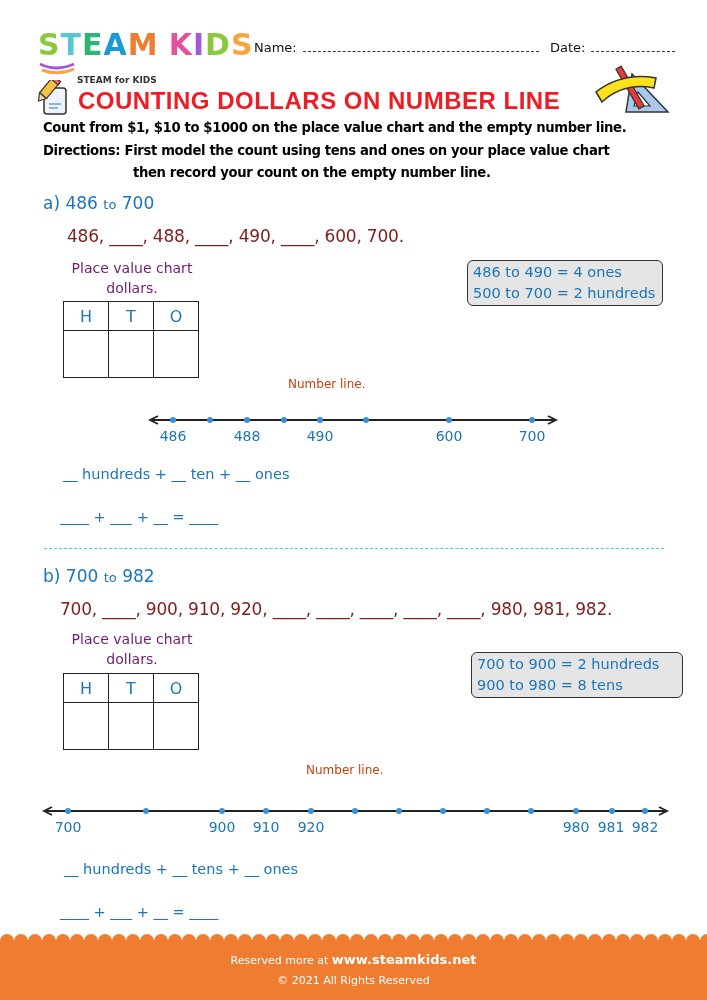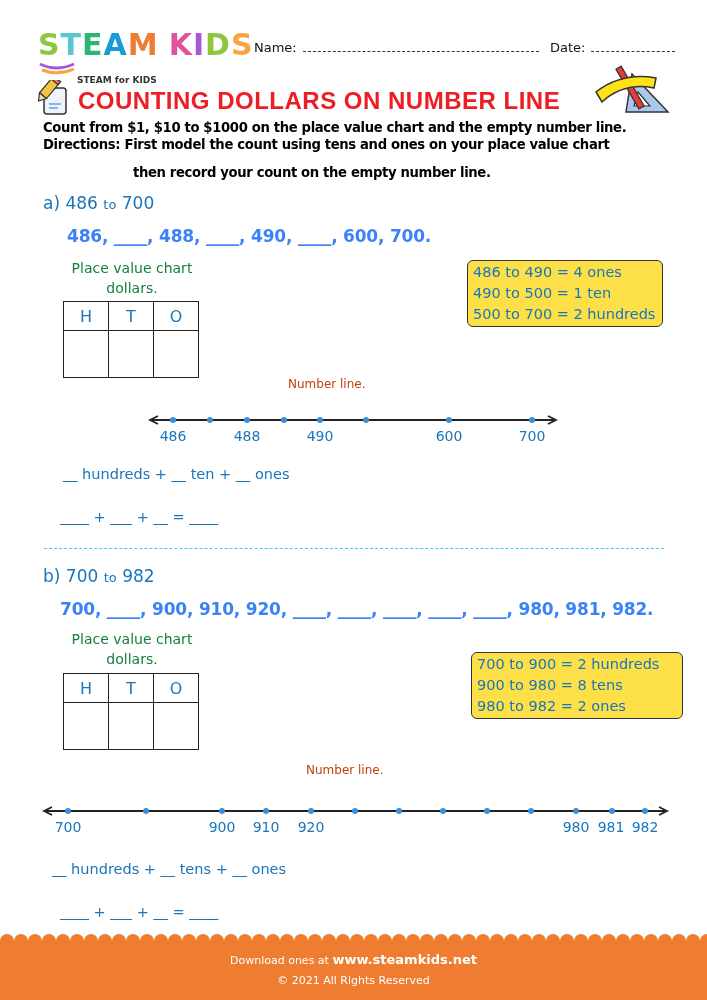--- a/index.html
+++ b/index.html
@@ -10,27 +10,27 @@
   .logo-word { font-family: "DejaVu Sans", sans-serif; font-weight: bold; font-size: 30px; letter-spacing: 1px; line-height: 30px; position: absolute; left: 0; top: 0; white-space: nowrap; }
   .logo-word span { display: inline-block; }
   .logo-sub { position: absolute; left: 39px; top: 34px; font-family: "DejaVu Sans", sans-serif; font-weight: bold; font-size: 9px; color: #333; white-space: nowrap; margin-top: 11px; }
   .logo-swoosh { position: absolute; left: 0; top: 30px; }
   .hdr-field { font-family: "DejaVu Sans", sans-serif; font-size: 13px; color: #111; top: 40px; white-space: nowrap; }
   .hdr-line { display: inline-block; border-bottom: 1px dashed #333; height: 10px; vertical-align: baseline; margin-left: 6px; }
   .title { left: 78px; top: 87px; font-family: "Liberation Sans", sans-serif; font-weight: bold; font-size: 24px; color: #ee1c25; letter-spacing: 0.5px; white-space: nowrap; }
   .intro { font-family: "DejaVu Sans", sans-serif; font-weight: bold; font-size: 13.2px; color: #000000; white-space: nowrap; letter-spacing: -0.35px; }
   .section-label { font-family: "DejaVu Sans", sans-serif; font-size: 17px; color: #1a75bb; white-space: nowrap; }
   .section-label .small { font-size: 13px; }
-  .seq { font-family: "DejaVu Sans", sans-serif; font-size: 17px; color: #3b82f6; white-space: nowrap; letter-spacing: -0.2px; font-weight: bold; }
-  .pv-caption { font-family: "DejaVu Sans", sans-serif; font-size: 14px; color: #15803d; text-align: center; width: 150px; line-height: 20px; }
+  .seq { font-family: "DejaVu Sans", sans-serif; font-size: 17px; color: #7f1d1d; white-space: nowrap; letter-spacing: -0.2px; }
+  .pv-caption { font-family: "DejaVu Sans", sans-serif; font-size: 14px; color: #701a75; text-align: center; width: 150px; line-height: 20px; }
   table.pv { border-collapse: collapse; position: absolute; }
   table.pv td { border: 1.5px solid #222; width: 45px; text-align: center; font-family: "DejaVu Sans", sans-serif; font-size: 16px; color: #1a75bb; }
   table.pv tr.head td { height: 29px; }
   table.pv tr.body td { height: 47px; }
-  .hint-box { border: 1.5px solid #333; border-radius: 6px; padding: 1px 5px; font-family: "DejaVu Sans", sans-serif; font-size: 14.5px; color: #1a75bb; line-height: 21px; background: #fde047; }
+  .hint-box { border: 1.5px solid #333; border-radius: 6px; padding: 1px 5px; font-family: "DejaVu Sans", sans-serif; font-size: 14.5px; color: #1a75bb; line-height: 21px; background: #e5e5e5; }
   .nl-caption { font-family: "DejaVu Sans", sans-serif; font-size: 12px; color: #c2410c; white-space: nowrap; }
   .eq { font-family: "DejaVu Sans", sans-serif; font-size: 14.5px; color: #1a75bb; white-space: nowrap; }
   .divider { left: 44px; top: 548px; width: 620px; border-top: 1.5px dashed #4fc3f7; }
   .footer { left: 0; top: 940px; width: 707px; height: 60px; background: #ee7d31; }
   .footer-scallop { position: absolute; left: 0; top: -8px; width: 707px; height: 10px; }
   .footer-text { position: absolute; left: 0; width: 707px; text-align: center; color: #fff; font-family: "DejaVu Sans", sans-serif; white-space: nowrap; }
   .footer-text .url { font-weight: bold; font-size: 13px; }
   .footer-dl { top: 12px; font-size: 11px; }
   .footer-copy { top: 34px; font-size: 11px; }
   svg text { font-family: "DejaVu Sans", sans-serif; }
@@ -70,21 +70,21 @@
 <svg class="abs" style="left:592px; top:62px;" width="82" height="56">
   <polygon points="40,12 76,50 34,50" fill="#a9c8ec" stroke="#333" stroke-width="1.5"></polygon>
   <polygon points="46,30 58,44 42,44" fill="#fff" stroke="#333" stroke-width="1.2"></polygon>
   <g transform="rotate(-20 40 28)">
     <rect x="36" y="2" width="6" height="46" fill="#e83a3a" stroke="#333" stroke-width="1.2" transform="rotate(-10 39 25)"></rect>
   </g>
   <path d="M4 30 Q 30 10 64 16 L 62 26 Q 32 20 10 40 Z" fill="#ffe11a" stroke="#333" stroke-width="1.5"></path>
 </svg>
 
 <div class="abs intro" style="left:43px; top:120px;">Count from $1, $10 to $1000 on the place value chart and the empty number line.</div>
-<div class="abs intro" style="left:43px; top:137px;">Directions: First model the count using tens and ones on your place value chart</div>
+<div class="abs intro" style="left:43px; top:143px;">Directions: First model the count using tens and ones on your place value chart</div>
 <div class="abs intro" style="left:133px; top:165px;">then record your count on the empty number line.</div>
 
 <div class="abs section-label" style="left:43px; top:193px;">
   <span>a) 486</span>
   <span class="small">to</span>
   <span>700</span>
 </div>
 <div class="abs seq" style="left:67px; top:226px;">486, ____, 488, ____, 490, ____, 600, 700.</div>
 
 <div class="abs pv-caption" style="left:57px; top:258px;">
@@ -101,21 +101,20 @@
   <tr class="body">
     <td></td>
     <td></td>
     <td></td>
   </tr>
 </tbody>
   </table>
 
 <div class="abs hint-box" style="left:467px; top:260px; width:196px;">
   <div>486 to 490 = 4 ones</div>
-  <div>490 to 500 = 1 ten</div>
   <div>500 to 700 = 2 hundreds</div>
 </div>
 
 <div class="abs nl-caption" style="left:288px; top:377px;">Number line.</div>
 
 <svg class="abs" style="left:0; top:400px;" width="707" height="50">
   <line x1="152" y1="20" x2="554" y2="20" stroke="#222" stroke-width="2"></line>
   <polyline points="158,16 150,20 158,24" fill="none" stroke="#222" stroke-width="1.8"></polyline>
   <polyline points="548,16 556,20 548,24" fill="none" stroke="#222" stroke-width="1.8"></polyline>
   <g fill="#3a8fd6">
@@ -164,21 +163,20 @@
     <td></td>
     <td></td>
     <td></td>
   </tr>
 </tbody>
   </table>
 
 <div class="abs hint-box" style="left:471px; top:652px; width:212px;">
   <div>700 to 900 = 2 hundreds</div>
   <div>900 to 980 = 8 tens</div>
-  <div>980 to 982 = 2 ones</div>
 </div>
 
 <div class="abs nl-caption" style="left:306px; top:763px;">Number line.</div>
 
 <svg class="abs" style="left:0; top:791px;" width="707" height="50">
   <line x1="46" y1="20" x2="665" y2="20" stroke="#222" stroke-width="2"></line>
   <polyline points="52,16 44,20 52,24" fill="none" stroke="#222" stroke-width="1.8"></polyline>
   <polyline points="659,16 667,20 659,24" fill="none" stroke="#222" stroke-width="1.8"></polyline>
   <g fill="#3a8fd6">
     <circle cx="68" cy="20" r="3"></circle>
@@ -199,30 +197,30 @@
     <text x="68" y="41">700</text>
     <text x="222" y="41">900</text>
     <text x="266" y="41">910</text>
     <text x="311" y="41">920</text>
     <text x="576" y="41">980</text>
     <text x="611" y="41">981</text>
     <text x="645" y="41">982</text>
   </g>
 </svg>
 
-<div class="abs eq" style="left:52px; top:861px;">__ hundreds + __ tens + __ ones</div>
+<div class="abs eq" style="left:64px; top:861px;">__ hundreds + __ tens + __ ones</div>
 <div class="abs eq" style="left:60px; top:904px;">____ + ___ + __ = ____</div>
 
 <div class="abs footer">
   <svg class="footer-scallop" width="707" height="10">
     <defs>
       <pattern id="scal" width="14" height="10" patternUnits="userSpaceOnUse">
         <circle cx="7" cy="9" r="7" fill="#ee7d31"></circle>
       </pattern>
     </defs>
     <rect width="707" height="10" fill="url(#scal)"></rect>
   </svg>
   <div class="footer-text footer-dl">
-    <span>Download ones at</span>
+    <span>Reserved more at</span>
     <span class="url">www.steamkids.net</span>
   </div>
   <div class="footer-text footer-copy">© 2021 All Rights Reserved</div>
 </div>
 
 </body></html>

